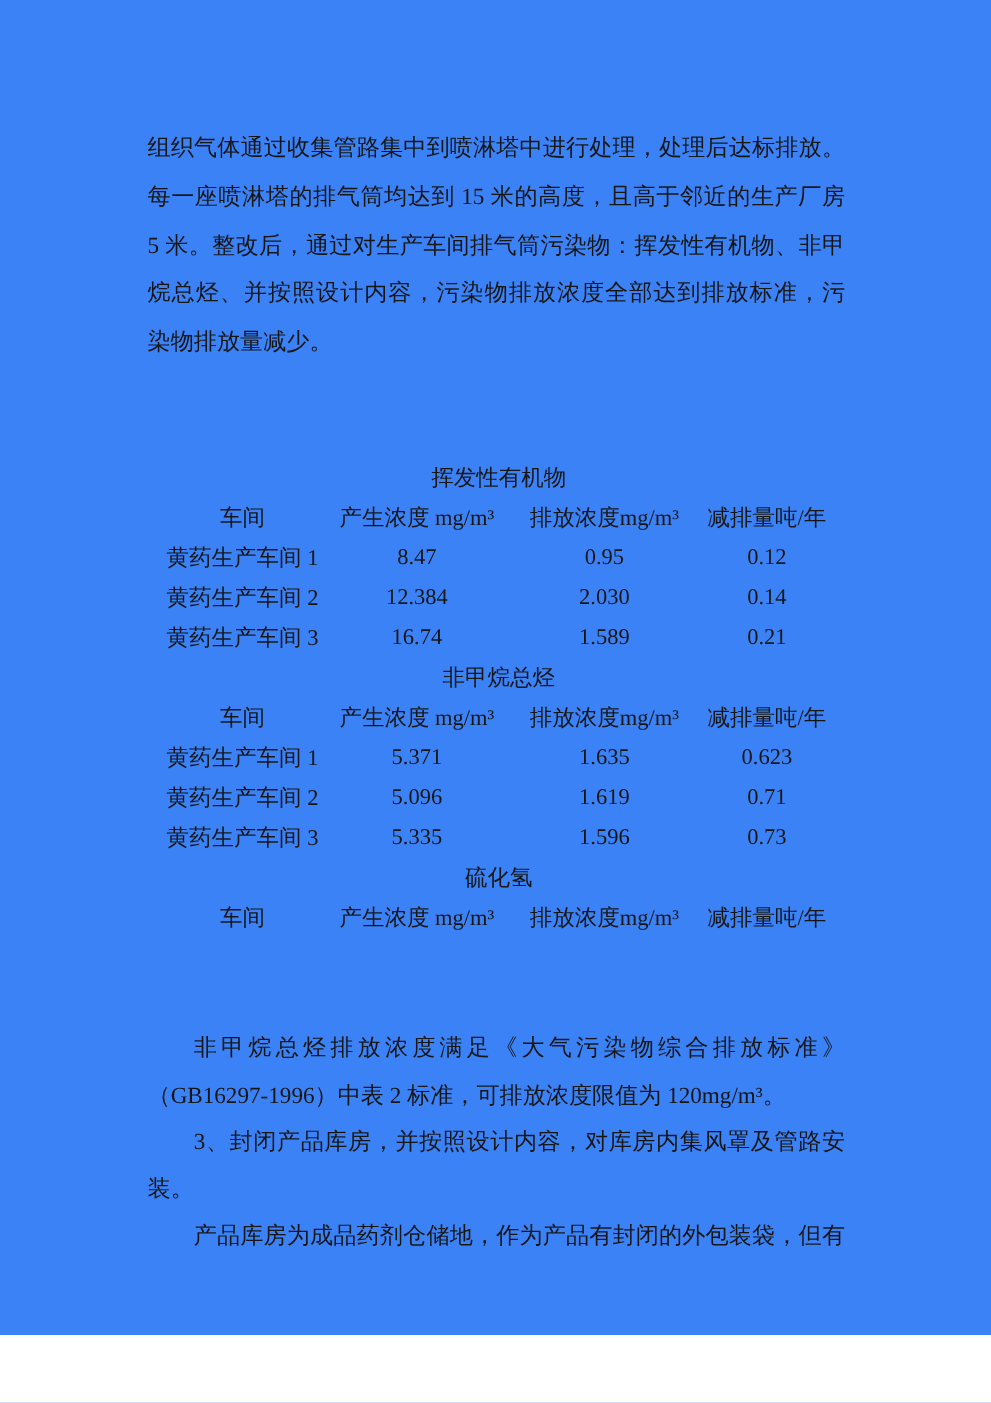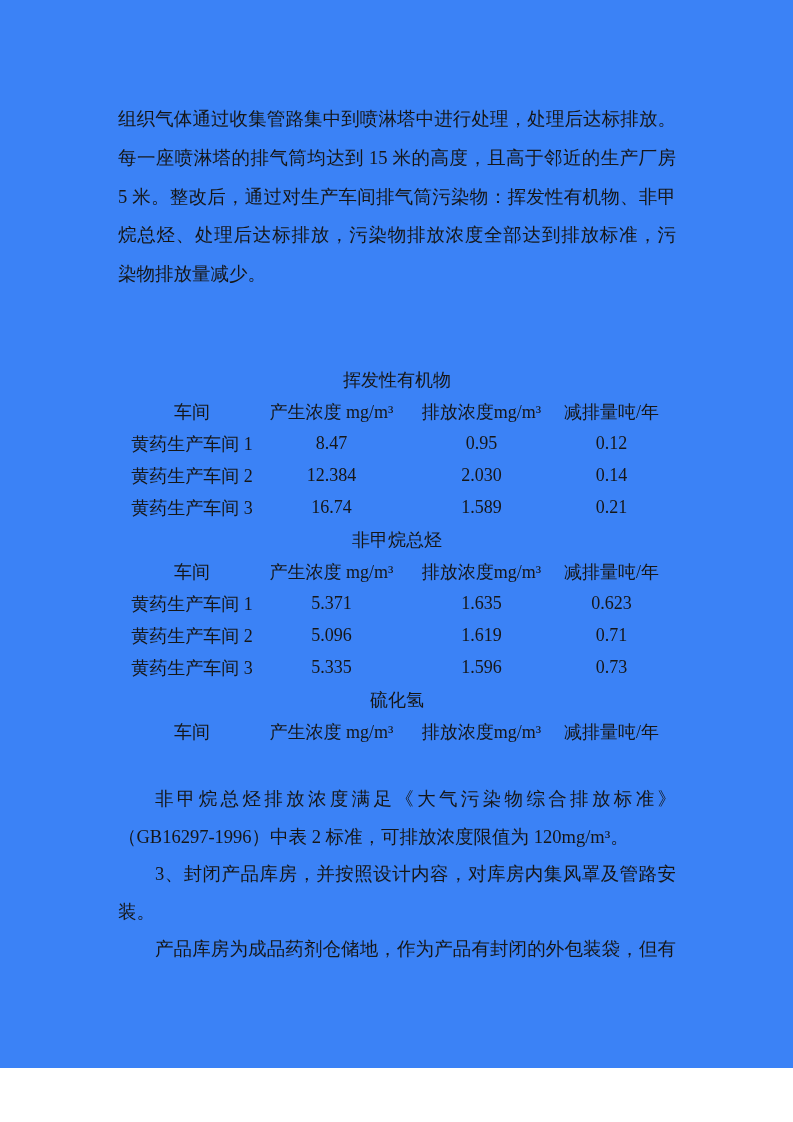--- a/index.html
+++ b/index.html
@@ -11,59 +11,59 @@
   }
   .page {
     position: relative;
     width: 793px; height: 1068px;
     background: #3b82f6;
     overflow: hidden;
   }
   
   .textblock { position: absolute; left: 118px; width: 558px; }
   .intro-block { top: 100px; }
-  .closing-block { top: 781px; }
+  .closing-block { top: 821px; }
   .ln {
     font-size: 18.5px;
     line-height: 38.8px;
     text-align: justify;
     text-align-last: left;
   }
   .closing-block .ln { line-height: 37.5px; }
   .j { text-align-last: justify; }
   .ind { text-indent: 2em; }
   
   .emtbl {
     position: absolute;
     left: 127px; top: 363px;
     width: 539px;
     border-collapse: collapse;
     table-layout: fixed;
     font-size: 18px;
     text-align: center;
   }
   .emtbl td {
-    border: 1px solid #3b82f6;
+    border: 5px solid #3b82f6;
     height: 32px;
     vertical-align: middle;
     padding: 0;
     white-space: nowrap;
     overflow: hidden;
   }
 </style>
 </head>
 <body>
 
 <div class="page">
 
   <div class="textblock intro-block">
     <div class="ln j">组织气体通过收集管路集中到喷淋塔中进行处理，处理后达标排放。</div>
     <div class="ln j">每一座喷淋塔的排气筒均达到 15 米的高度，且高于邻近的生产厂房</div>
     <div class="ln j">5 米。整改后，通过对生产车间排气筒污染物：挥发性有机物、非甲</div>
-    <div class="ln j">烷总烃、处理后达标排放，污染物排放浓度全部达到排放标准，污</div>
+    <div class="ln j">烷总烃、并按照设计内容，污染物排放浓度全部达到排放标准，污</div>
     <div class="ln">染物排放量减少。</div>
   </div>
 
   <table class="emtbl">
     <colgroup>
       <col style="width:129px">
       <col style="width:150px">
       <col style="width:150px">
       <col style="width:110px">
     </colgroup>

